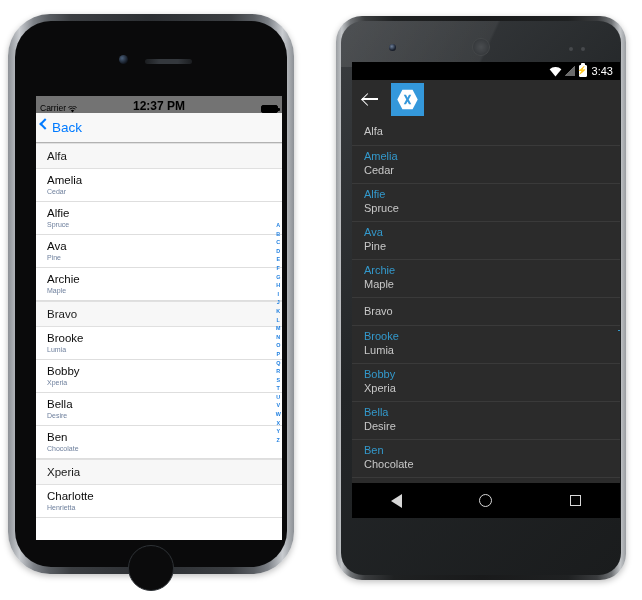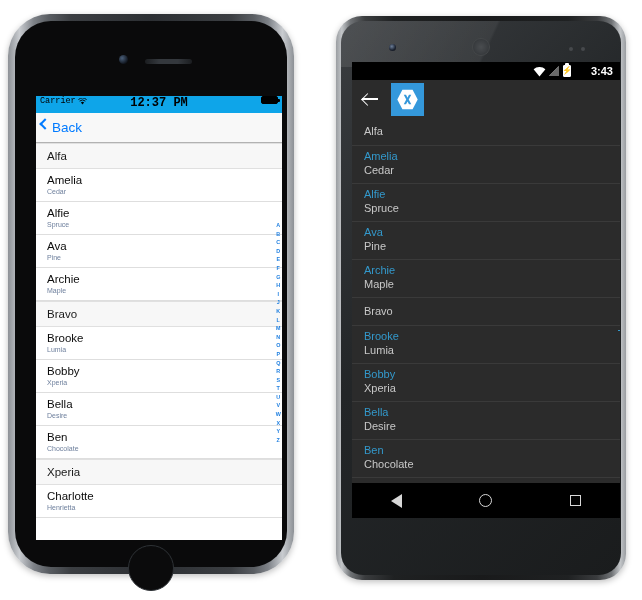--- a/index.html
+++ b/index.html
@@ -39,22 +39,22 @@
     width: 46px; height: 46px; border-radius: 50%;
     border: 1.4px solid #2e3236; background: #0b0b0c;
   }
   .ip-screen {
     position: absolute; left: 21px; top: 75px;
     width: 246px; height: 444px;
     background: #ffffff; overflow: hidden;
   }
   
   .ios-status {
-    height: 17px; display: flex; align-items: flex-start;
-    padding: 0 4px; background: #0ea5e9; font-size: 9px; color: #000; font-family: Liberation Mono, monospace;
+    height: 17px; display: flex; align-items: flex-end;
+    padding: 0 4px; background: #737373; font-size: 9px; color: #000;
   }
   .ios-status .carrier { display: flex; align-items: center; gap: 2px; font-size: 8.5px; }
   .wifi-ios { display:inline-block; width: 9px; height: 7px; position: relative; }
   .ios-status .clock { position:absolute; left:50%; transform: translateX(-50%); font-weight: 600; font-size: 12px; }
   .ios-status .right { margin-left: auto; display:flex; align-items:center; }
   .batt-ios {
     width: 17px; height: 8px; border: 1px solid #000; border-radius: 2px;
     position: relative; background: #000;
   }
   .batt-ios::after {
@@ -148,21 +148,21 @@
   .batt-and {
     width: 8px; height: 12px; border: 1.2px solid #fff; border-radius: 1px;
     position: relative; display:flex; align-items:center; justify-content:center;
     background: #fff;
   }
   .batt-and::before {
     content:''; position:absolute; top:-3px; left: 50%; transform: translateX(-50%);
     width: 4px; height: 2px; background:#fff; border-radius: 1px 1px 0 0;
   }
   .bolt { color: #000; font-size: 8px; line-height: 1; font-weight: 700; }
-  .and-time { font-size: 11px; font-weight: 700; color:#fff; margin-left: 16px; }
+  .and-time { font-size: 11px; font-weight: 400; color:#fff; margin-left: 1px; }
   .and-toolbar {
     height: 38px; background: #2b2b2b; display: flex; align-items: center;
     padding-left: 10px; gap: 12px;
   }
   .arrow-back { width: 17px; height: 14px; position: relative; cursor:pointer; }
   .arrow-back::before {
     content:''; position:absolute; left:0; top:6px; width: 16px; height: 1.8px; background:#fff;
   }
   .arrow-back::after {
     content:''; position:absolute; left:0.5px; top:3px; width: 8px; height: 8px;

